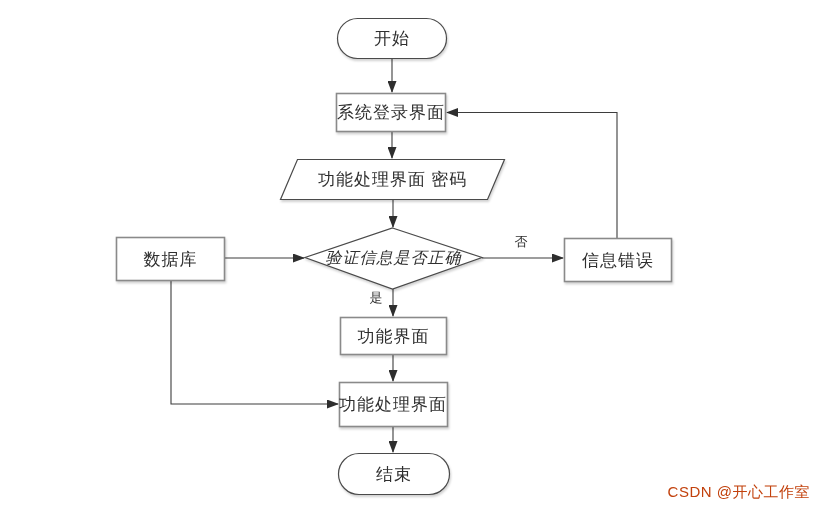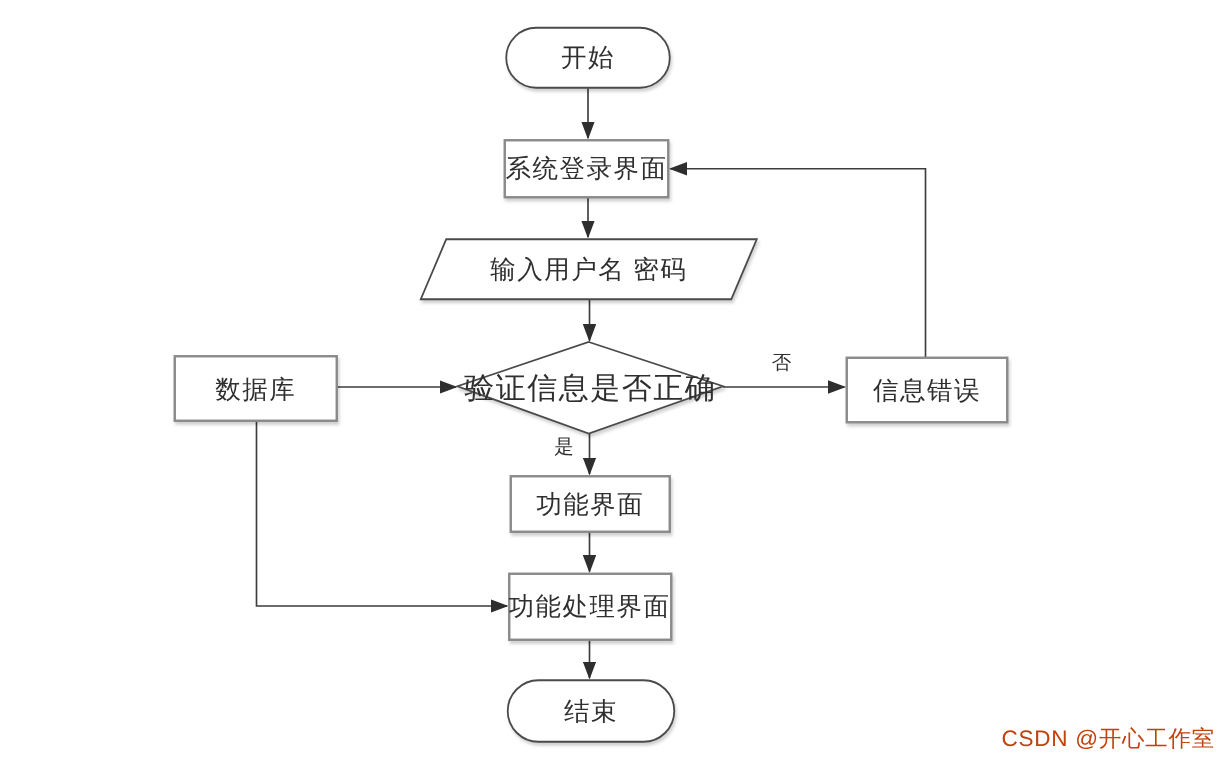--- a/index.html
+++ b/index.html
@@ -96,22 +96,22 @@
       <rect class="shape rect" x="116.5" y="237.5" width="108" height="43"></rect>
       <rect class="shape rect" x="564.5" y="238.5" width="107" height="43"></rect>
       <rect class="shape rect" x="340.5" y="317.5" width="106" height="37"></rect>
       <rect class="shape rect" x="339.5" y="382.5" width="108" height="44"></rect>
       <rect class="shape thin" x="338.5" y="453.5" width="111" height="41" rx="20.5" ry="20.5"></rect>
     </g>
   </svg>
 
   <div class="node-label" style="left:337px; top:18px;  width:110px; height:41px;">开始</div>
   <div class="node-label" style="left:336px; top:93px;  width:110px; height:39px;">系统登录界面</div>
-  <div class="node-label" style="left:280px; top:159px; width:225px; height:41px;">输入用户名 密码</div>
-  <div class="node-label" style="left:305px; top:228px; width:177px; height:61px; font-size:20px;">验证信息是否正确</div>
+  <div class="node-label" style="left:280px; top:159px; width:225px; height:41px;">功能处理界面 密码</div>
+  <div class="node-label" style="left:305px; top:228px; width:177px; height:61px; font-size:16px;font-style:italic;">验证信息是否正确</div>
   <div class="node-label" style="left:116px; top:237px; width:109px; height:44px;">数据库</div>
   <div class="node-label" style="left:564px; top:238px; width:108px; height:44px;">信息错误</div>
   <div class="node-label" style="left:340px; top:317px; width:107px; height:38px;border-radius:10px;">功能界面</div>
   <div class="node-label" style="left:339px; top:382px; width:108px; height:44px;">功能处理界面</div>
   <div class="node-label" style="left:338px; top:453px; width:112px; height:42px;">结束</div>
 
   <div class="edge-label" style="left:365px; top:289px; width:22px; height:18px;">是</div>
   <div class="edge-label" style="left:510px; top:233px; width:22px; height:18px;">否</div>
 
   <div class="watermark">CSDN @开心工作室</div>

